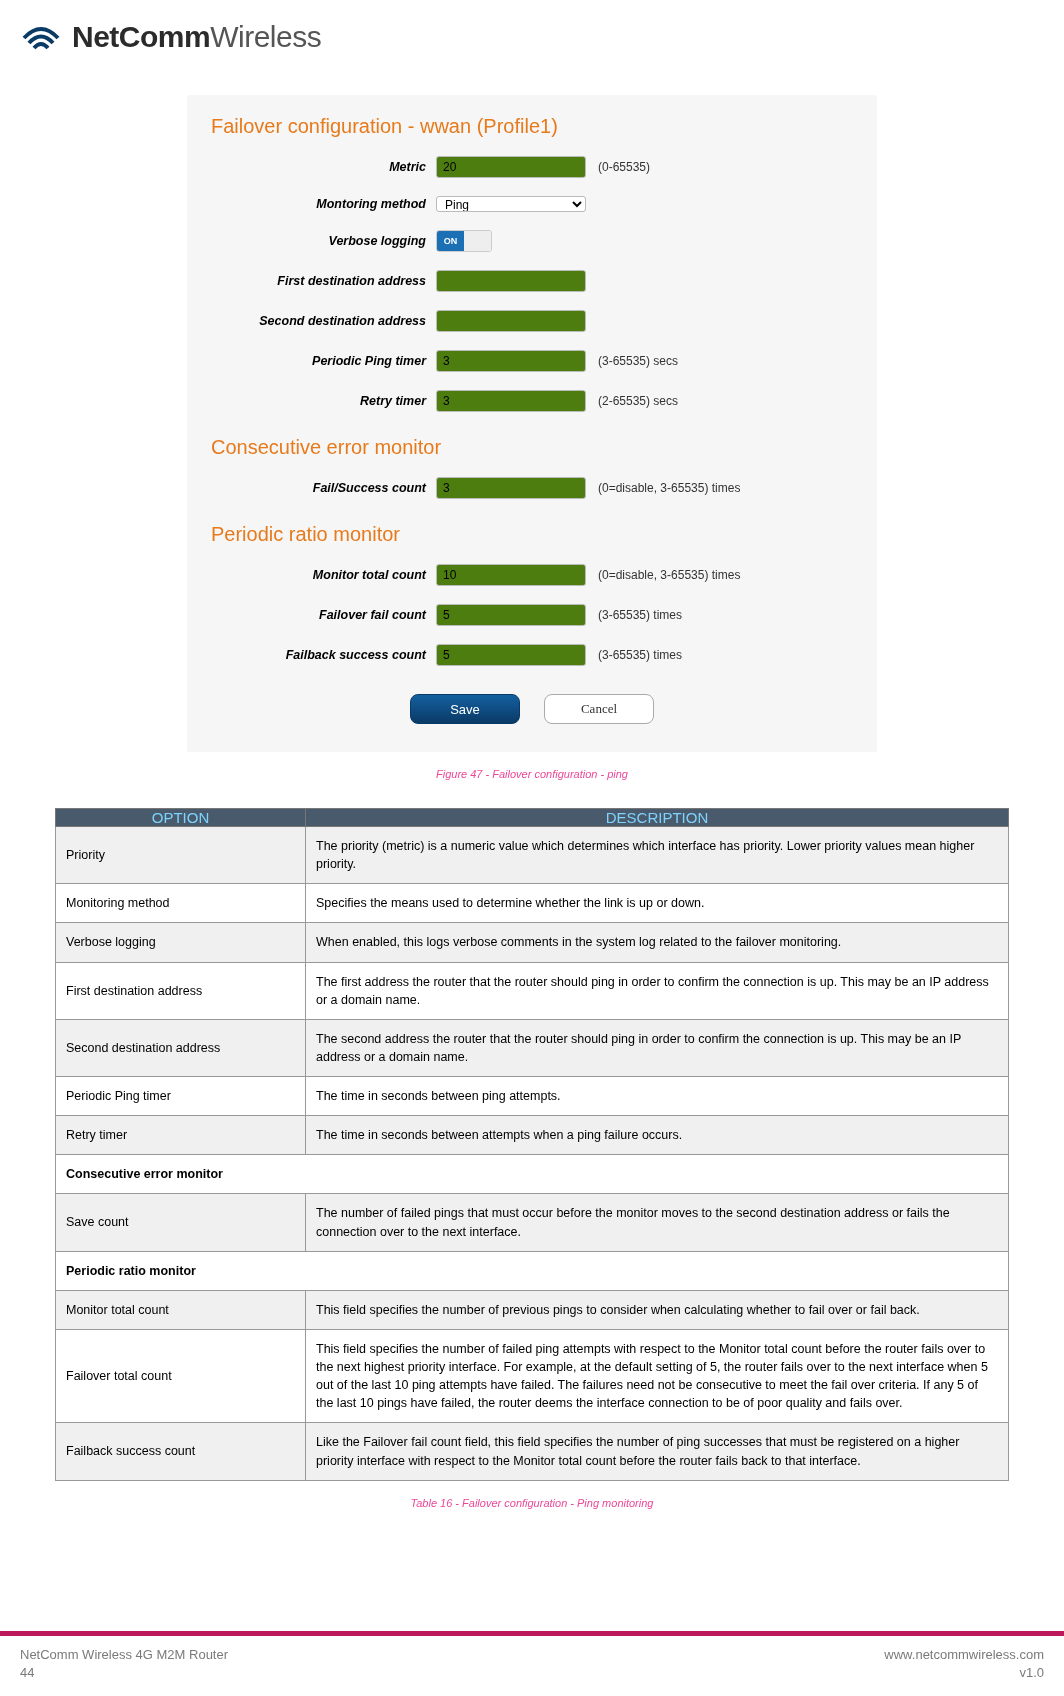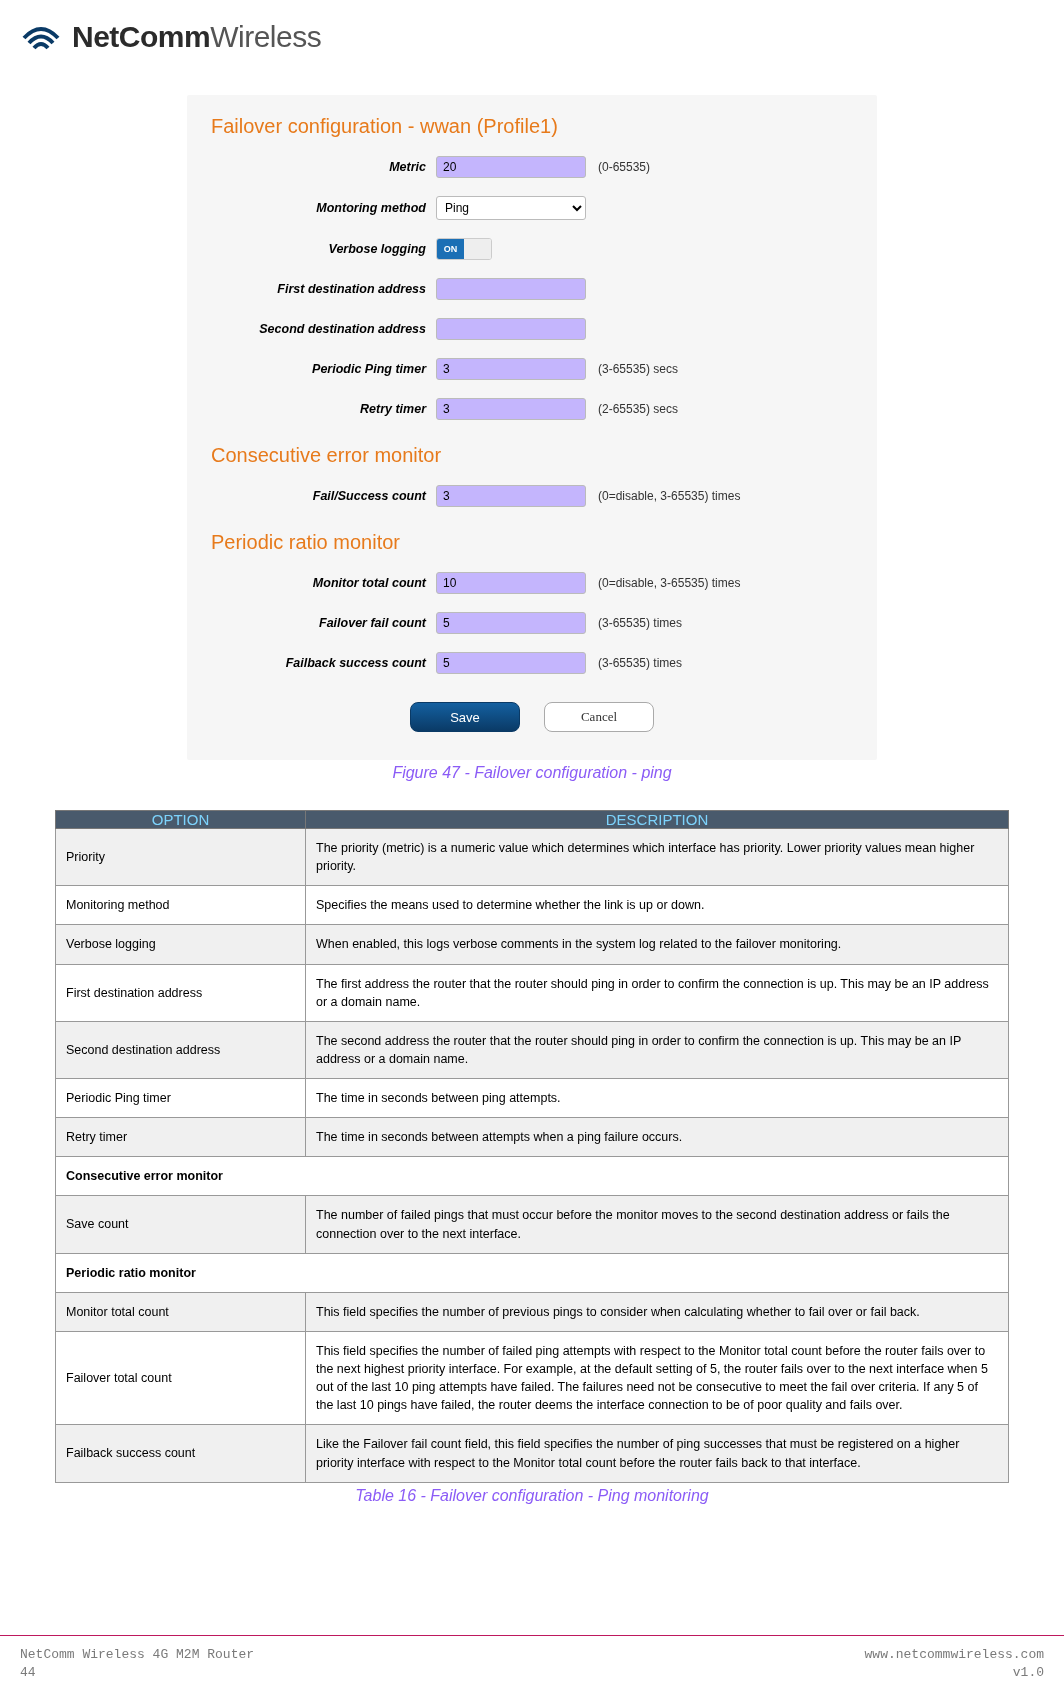--- a/index.html
+++ b/index.html
@@ -55,25 +55,25 @@
     padding-right: 10px;
     font-style: italic;
   }
   .form-input {
     width: 150px;
     height: 22px;
     border: 1px solid #bbb;
     border-radius: 3px;
     padding: 0 6px;
     font-size: 12px;
-    background: #c4b5fd;
+    background: #4d7c0f;
   }
   .form-select {
     width: 150px;
-    height: 24px;
+    height: 16px;
     border: 1px solid #bbb;
     border-radius: 3px;
     font-size: 12px;
     background: #fff;
     padding-left: 4px;
   }
   .form-hint {
     font-size: 12px;
     color: #333;
     margin-left: 12px;
@@ -132,23 +132,23 @@
   }
   .btn-cancel {
     background: #fff;
     color: #333;
     border: 1px solid #aaa;
     font-family: Liberation Serif, serif;
   }
   .caption {
     text-align: center;
     font-style: italic;
-    color: #8b5cf6;
-    font-size: 16px;
-    margin-top: 4px;
+    color: #ec4899;
+    font-size: 11px;
+    margin-top: 16px;
   }
   .desc-table-wrap {
     padding: 18px 55px 0 55px;
   }
   .desc-table {
     width: 100%;
     border-collapse: collapse;
     border: 1px solid #777;
   }
   .desc-table th {
@@ -172,27 +172,26 @@
   .desc-table td.subhead {
     background: #fff !important;
     font-weight: 700;
     padding: 10px 10px;
   }
   .footer {
     position: absolute;
     bottom: 0;
     left: 0;
     right: 0;
-    border-top: 1px solid #be185d;
+    border-top: 5px solid #be185d;
     padding: 10px 20px 14px 20px;
     display: flex;
     justify-content: space-between;
     font-size: 13px;
     color: #7a7a7a;
-    font-family: Liberation Mono, monospace;
   }
   .footer-left { line-height: 1.4; }
   .footer-right { text-align: right; line-height: 1.4; margin-left: 36px; }
 </style>
 </head>
 <body>
 
 <div class="page-header">
   <span class="logo-icon">
     <svg width="42" height="34" viewBox="0 0 42 34">

